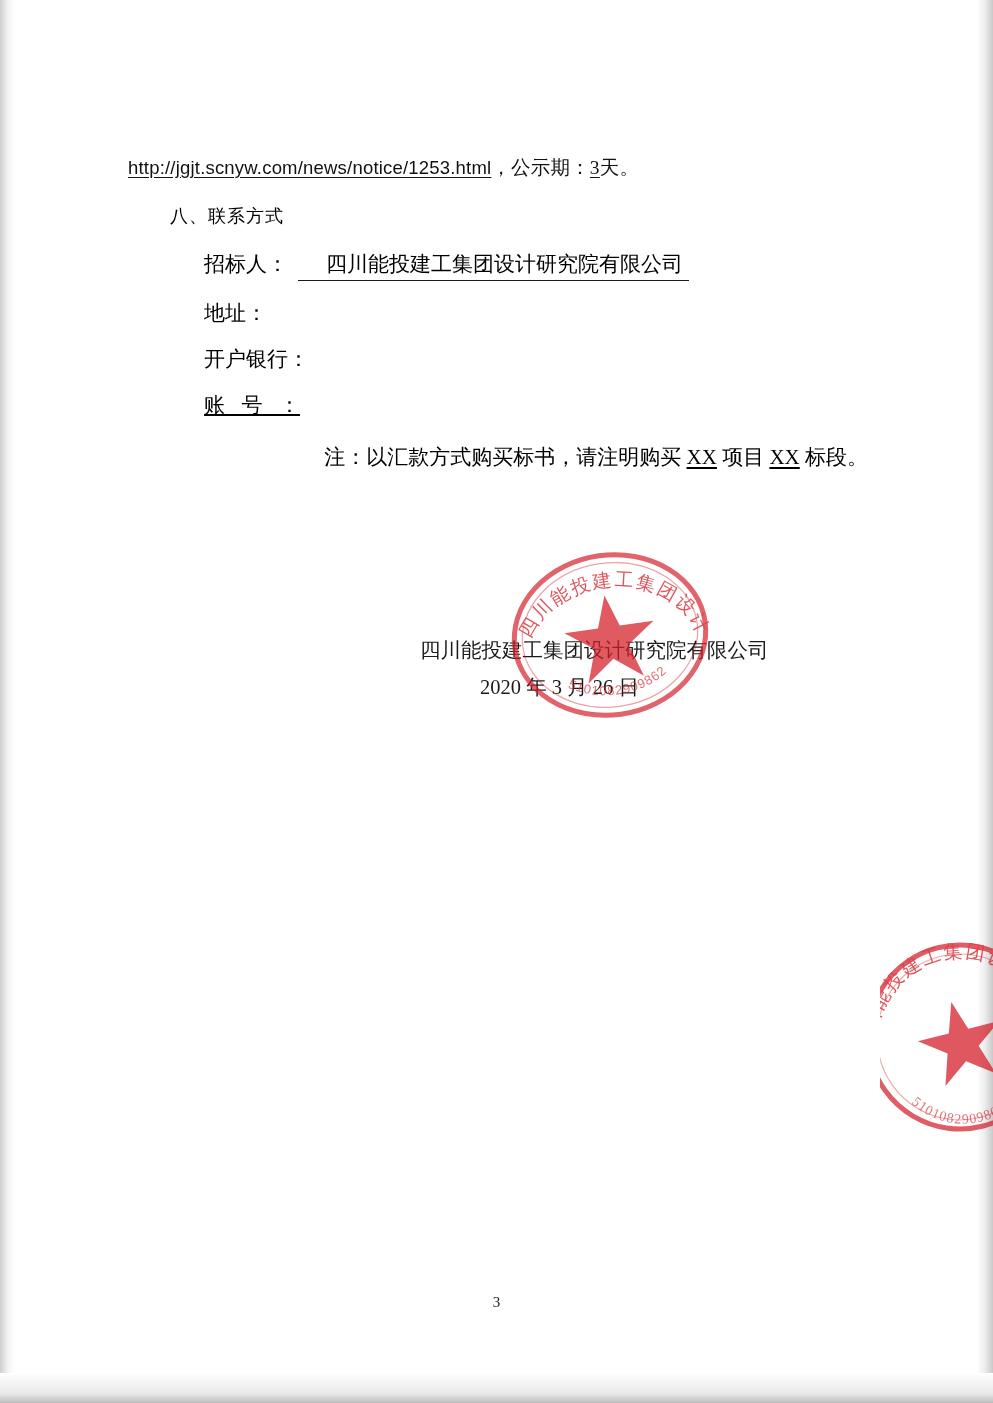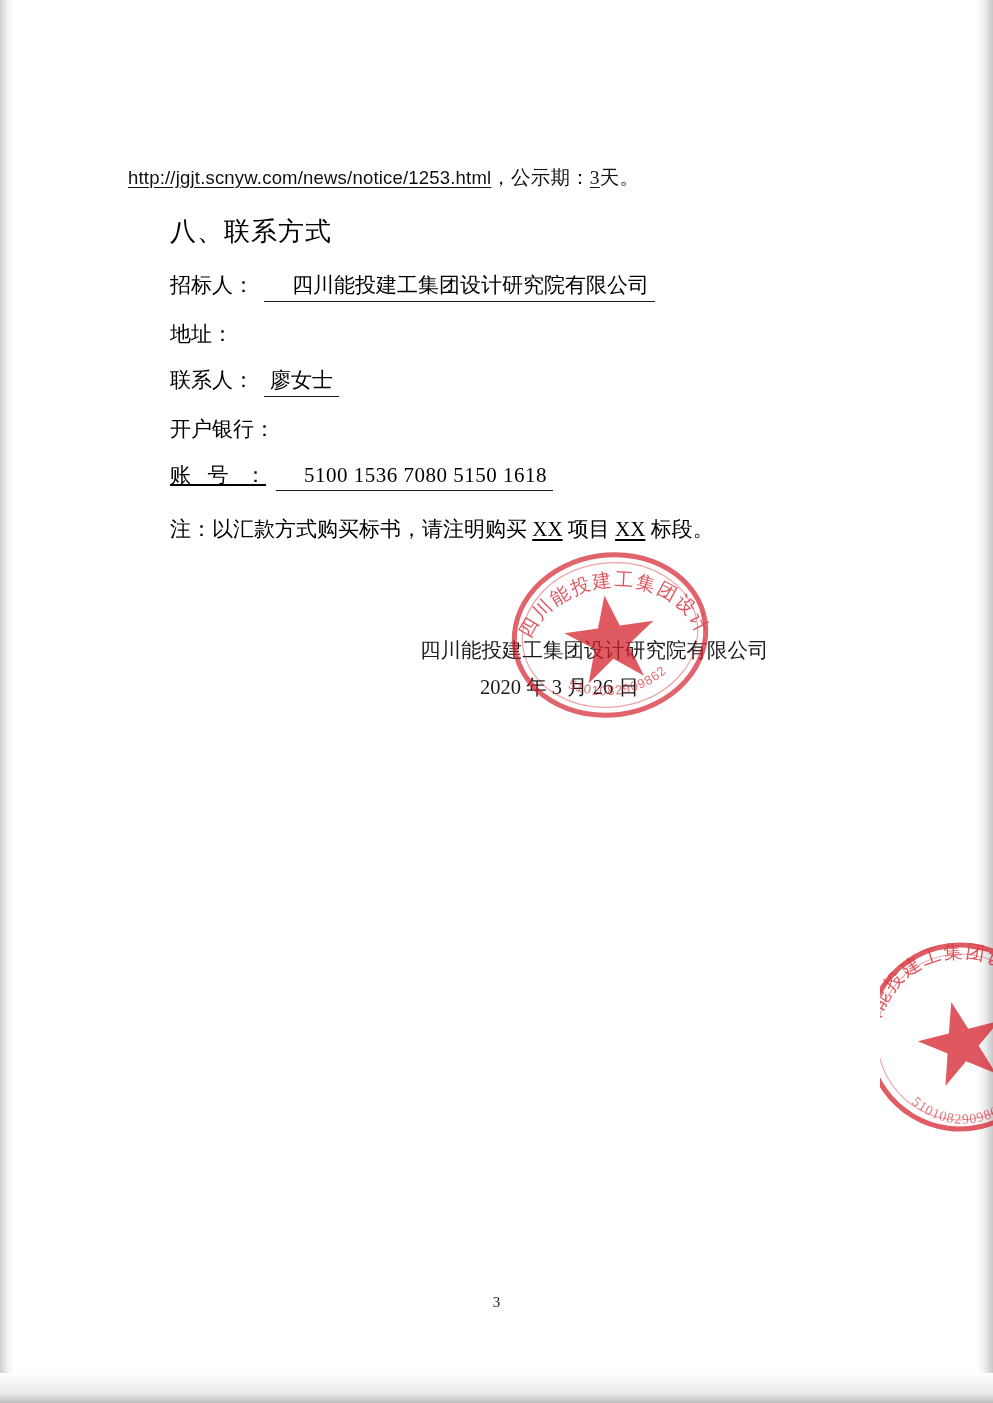--- a/index.html
+++ b/index.html
@@ -36,21 +36,21 @@
   .scan-edge-bottom {
     position: absolute;
     left: 0; right: 0; bottom: 0;
     height: 30px;
     background: linear-gradient(to bottom, #ffffff 0%, #e8e8e8 70%, #bdbdbd 100%);
     pointer-events: none;
   }
   .content {
     position: absolute;
     left: 128px;
-    top: 168px;
+    top: 158px;
     width: 740px;
   }
 
   .line {
     font-size: 21px;
     color: #131313;
     line-height: 1.0;
     margin-bottom: 19px;
     white-space: nowrap;
   }
@@ -65,37 +65,38 @@
     text-decoration: underline;
     text-underline-offset: 2.5px;
     color: #111;
   }
   .pubdays {
     text-decoration: underline;
     text-underline-offset: 3px;
   }
 
   .section-title {
-    font-size: 26px;
+    font-size: 18px;
     margin-left: 42px;
     margin-top: 26px;
     margin-bottom: 22px;
     letter-spacing: 1px;
     font-weight: 400;
   }
 
   .field {
     margin-left: 42px;
     display: flex;
     align-items: baseline;
     margin-bottom: 18px;
     font-size: 21px;
   }
   .field .label {
     white-space: nowrap;
+    margin-left: 34px;
   }
   .field .label.spread {
     display: inline-block;
     width: 96px;
     text-align: justify;
     text-align-last: justify;
     text-decoration: underline;
   }
   .field .value {
     margin-left: 10px;
@@ -110,20 +111,21 @@
     min-width: 250px;
   }
   .field .value.acct {
     letter-spacing: 0.5px;
   }
 
   .note {
     margin-left: 42px;
     margin-top: 24px;
     font-size: 21px;
+    text-align: right;
   }
   .note .u {
     text-decoration: underline;
     text-underline-offset: 3px;
   }
 
   .signature {
     position: absolute;
     left: 420px;
     top: 640px;
@@ -189,33 +191,28 @@
 
     <div class="field">
       <span class="label">招标人：</span>
       <span class="value pad-left">四川能投建工集团设计研究院有限公司</span>
     </div>
 
     <div class="field">
       <span class="label">地址：</span>
     </div>
 
-    <div class="field">
-      <span class="label">联系人：</span>
-      <span class="value">廖女士</span>
-    </div>
 
 
     <div class="field">
       <span class="label">开户银行：</span>
     </div>
 
     <div class="field">
       <span class="label spread">账号：</span>
-      <span class="value acct pad-left">5100 1536 7080 5150 1618</span>
     </div>
 
     <div class="note">
       <span>注：以汇款方式购买标书，请注明购买 </span><span class="u">XX</span><span> 项目 </span><span class="u">XX</span><span> 标段。</span>
     </div>
   </div>
 
   <div class="signature">
     <span>四川能投建工集团设计研究院有限公司</span>
     <span class="date">2020 年 3 月 26 日</span>

